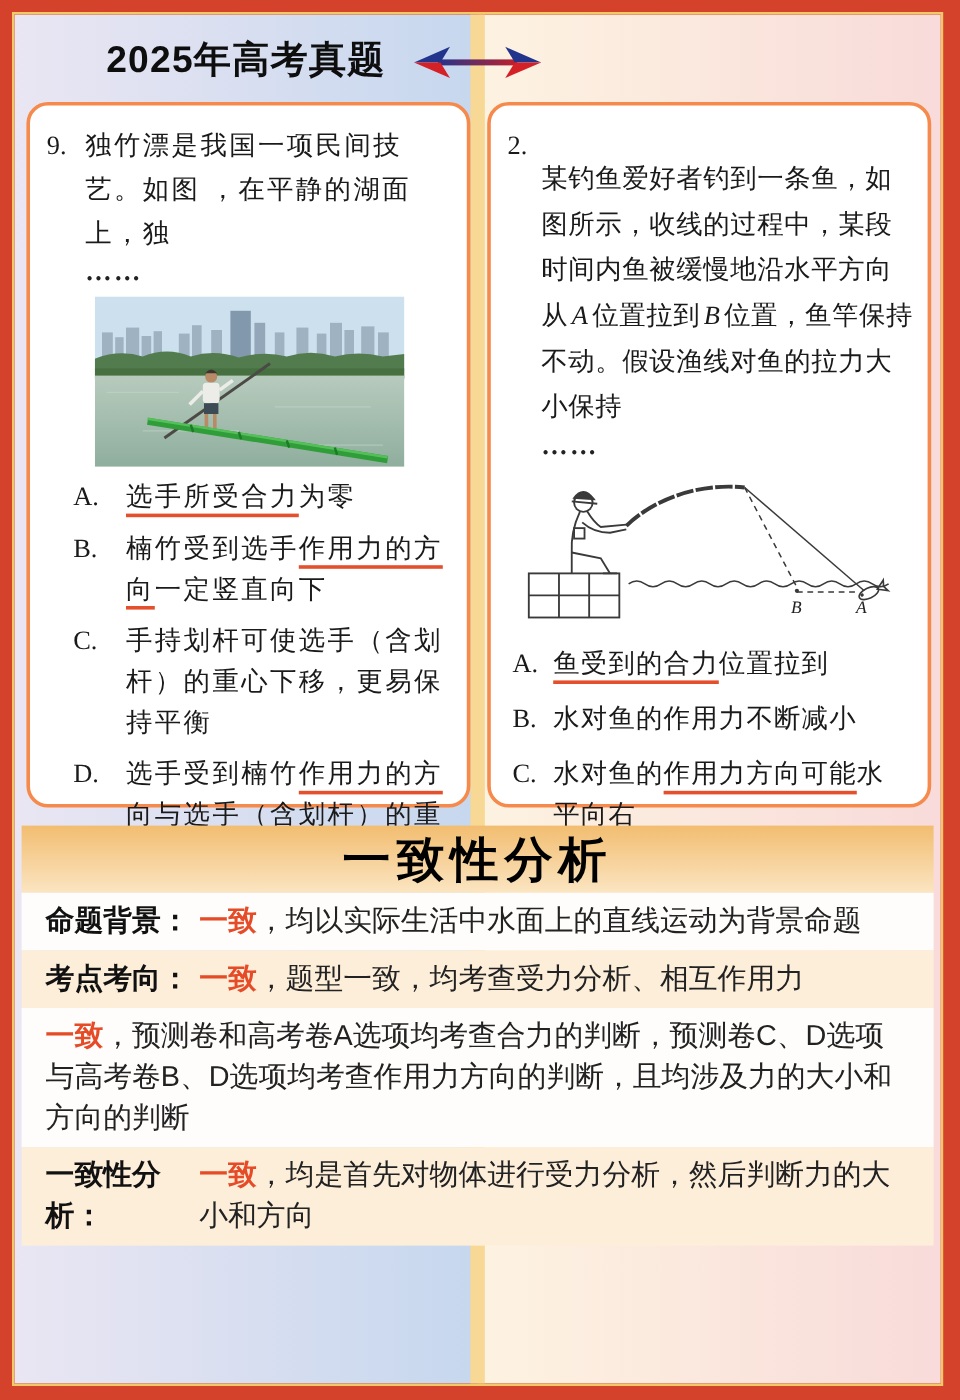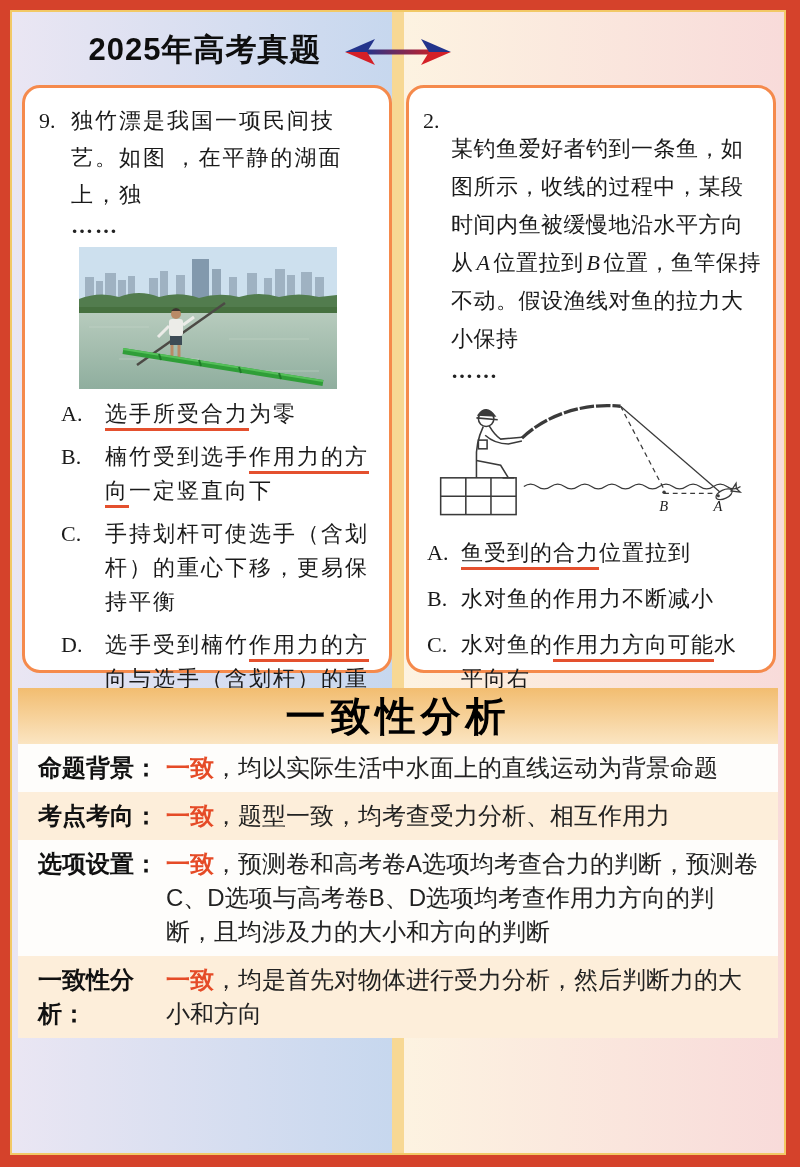--- a/index.html
+++ b/index.html
@@ -245,21 +245,20 @@
     <div class="analysis-header">一致性分析</div>
     <div class="a-row">
         <span class="a-label">命题背景：</span>
         <span class="a-content"><span class="a-keyword">一致</span><span>，均以实际生活中水面上的直线运动为背景命题</span></span>
       </div>
       <div class="a-row odd">
         <span class="a-label">考点考向：</span>
         <span class="a-content"><span class="a-keyword">一致</span><span>，题型一致，均考查受力分析、相互作用力</span></span>
       </div>
       <div class="a-row">
-        <span class="a-label">选项设置：</span>
         <span class="a-content"><span class="a-keyword">一致</span><span>，预测卷和高考卷A选项均考查合力的判断，预测卷C、D选项与高考卷B、D选项均考查作用力方向的判断，且均涉及力的大小和方向的判断</span></span>
       </div>
       <div class="a-row odd">
         <span class="a-label">一致性分析：</span>
         <span class="a-content"><span class="a-keyword">一致</span><span>，均是首先对物体进行受力分析，然后判断力的大小和方向</span></span>
       </div>
   </div>
 </div>
 
 </body></html>

